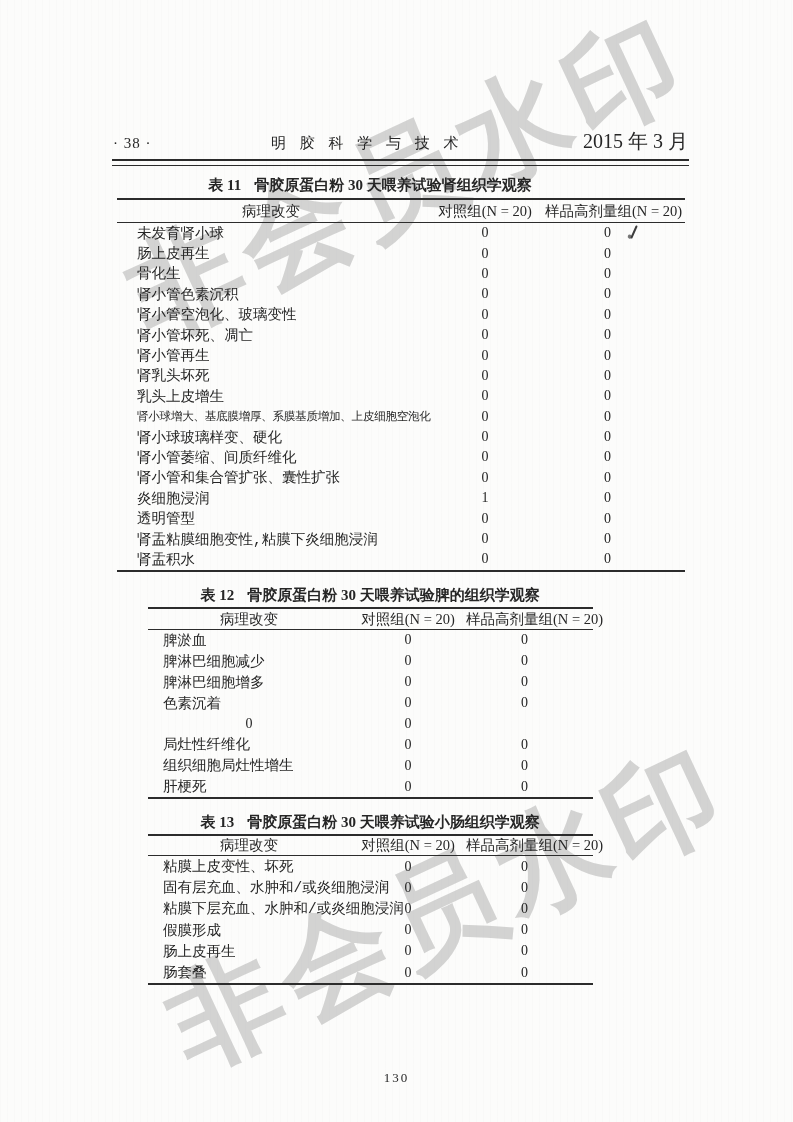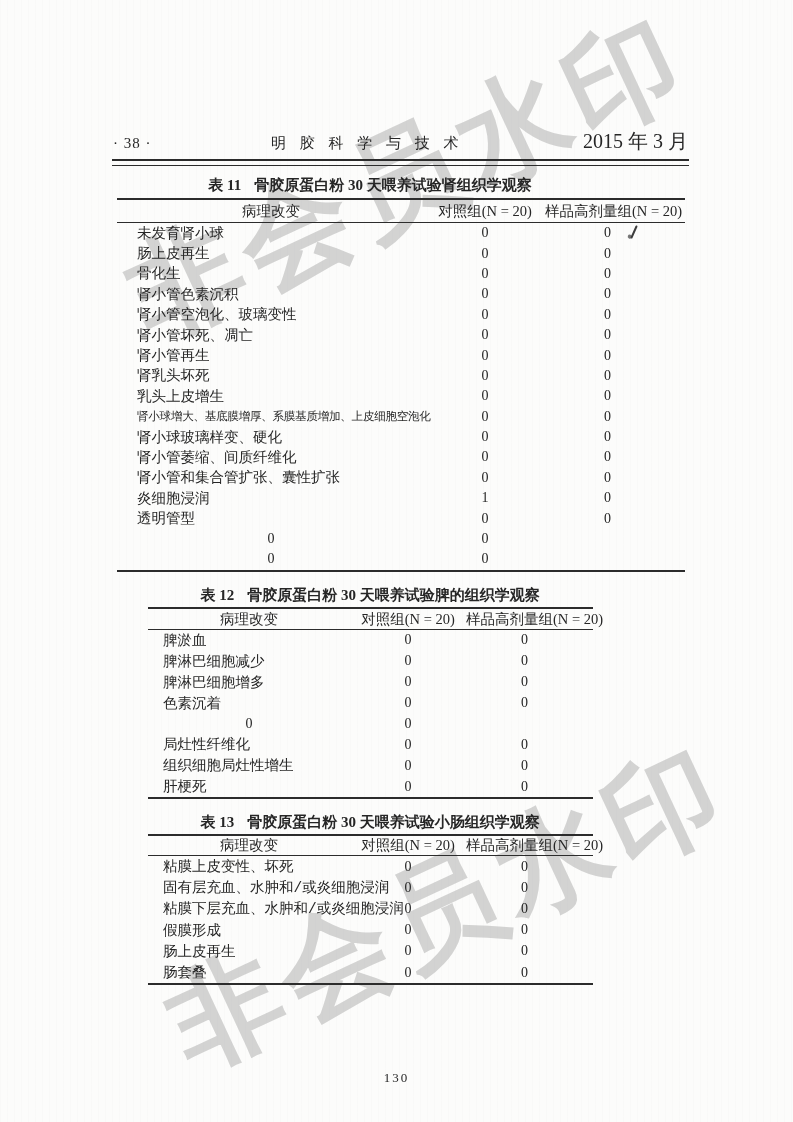--- a/index.html
+++ b/index.html
@@ -156,24 +156,26 @@
             <span class="c1">炎细胞浸润</span>
             <span class="c2">1</span>
             <span class="c3">0</span>
           </div>
           <div class="trow">
             <span class="c1">透明管型</span>
             <span class="c2">0</span>
             <span class="c3">0</span>
           </div>
           <div class="trow">
-            <span class="c2">0</span>
-            <span class="c3">0</span>
-          </div>
-          <div class="trow">
+            <span class="c1">肾盂粘膜细胞变性,粘膜下炎细胞浸润</span>
+            <span class="c2">0</span>
+            <span class="c3">0</span>
+          </div>
+          <div class="trow">
+            <span class="c1">肾盂积水</span>
             <span class="c2">0</span>
             <span class="c3">0</span>
           </div>
         </div>
     </section>
     <div class="pen-tick"></div>
 
     <div class="tbl-title tt12">
       <span class="tno">表 12</span><span>骨胶原蛋白粉 30 天喂养试验脾的组织学观察</span>
     </div>

